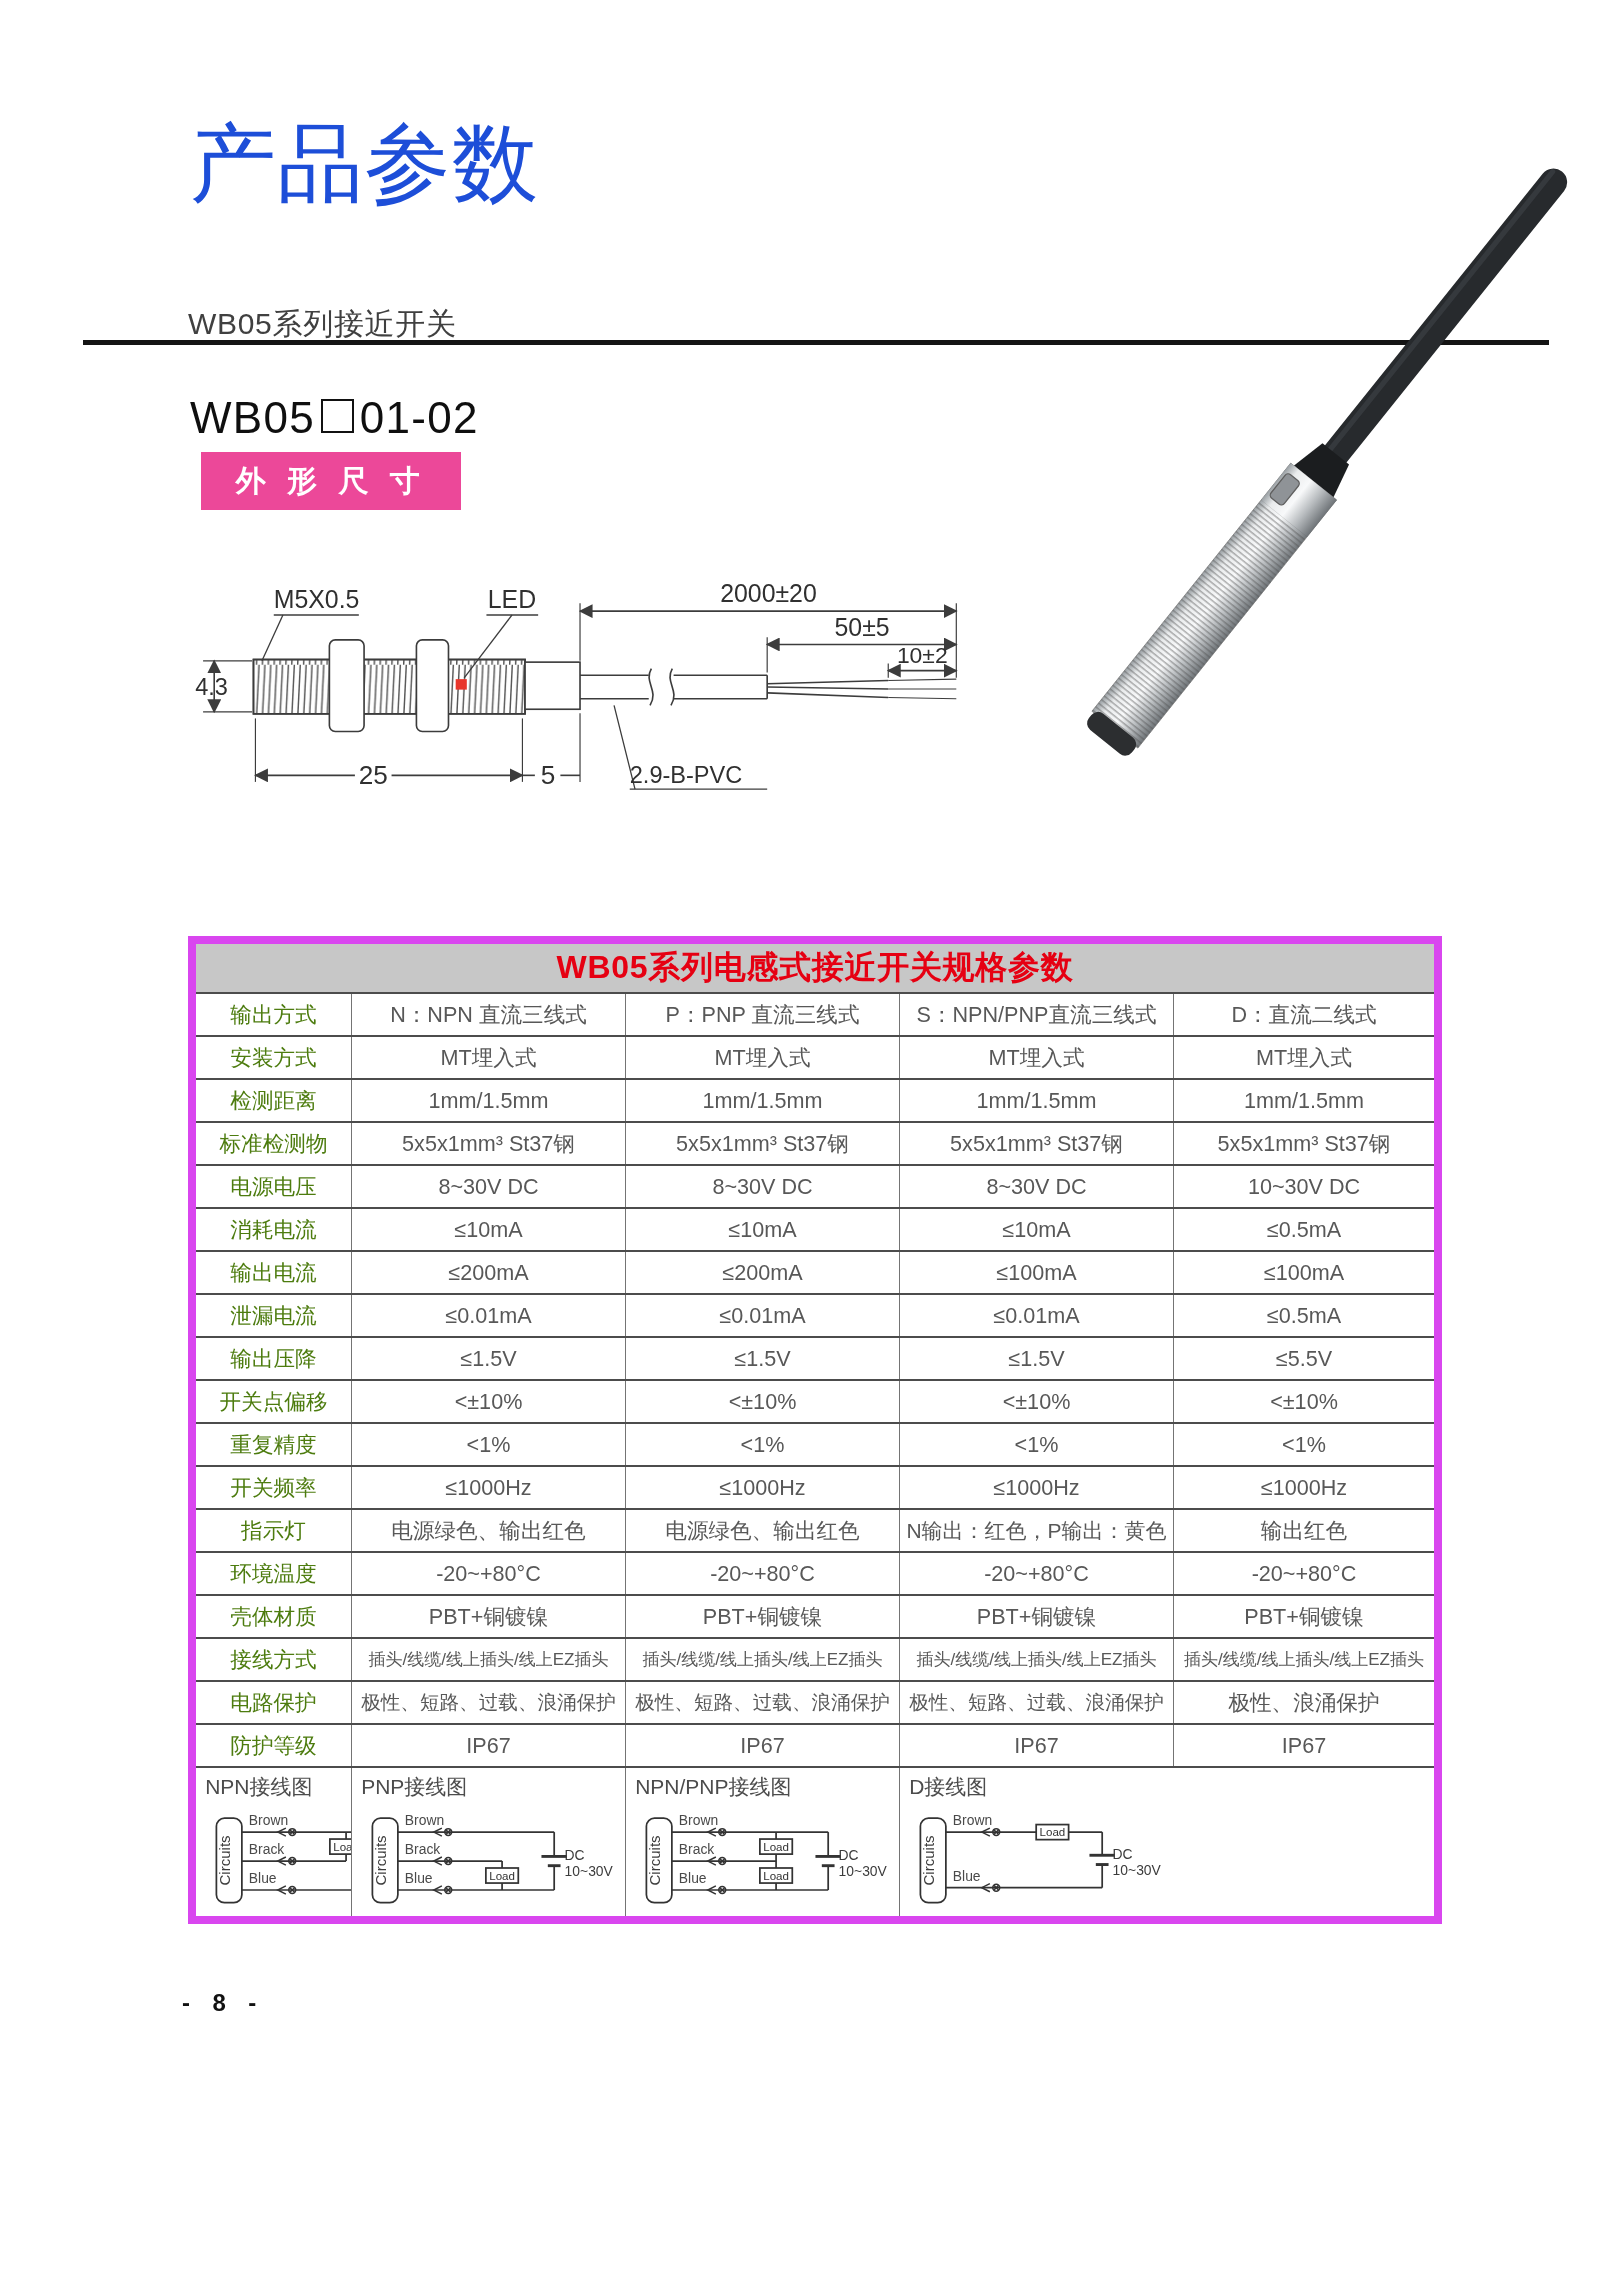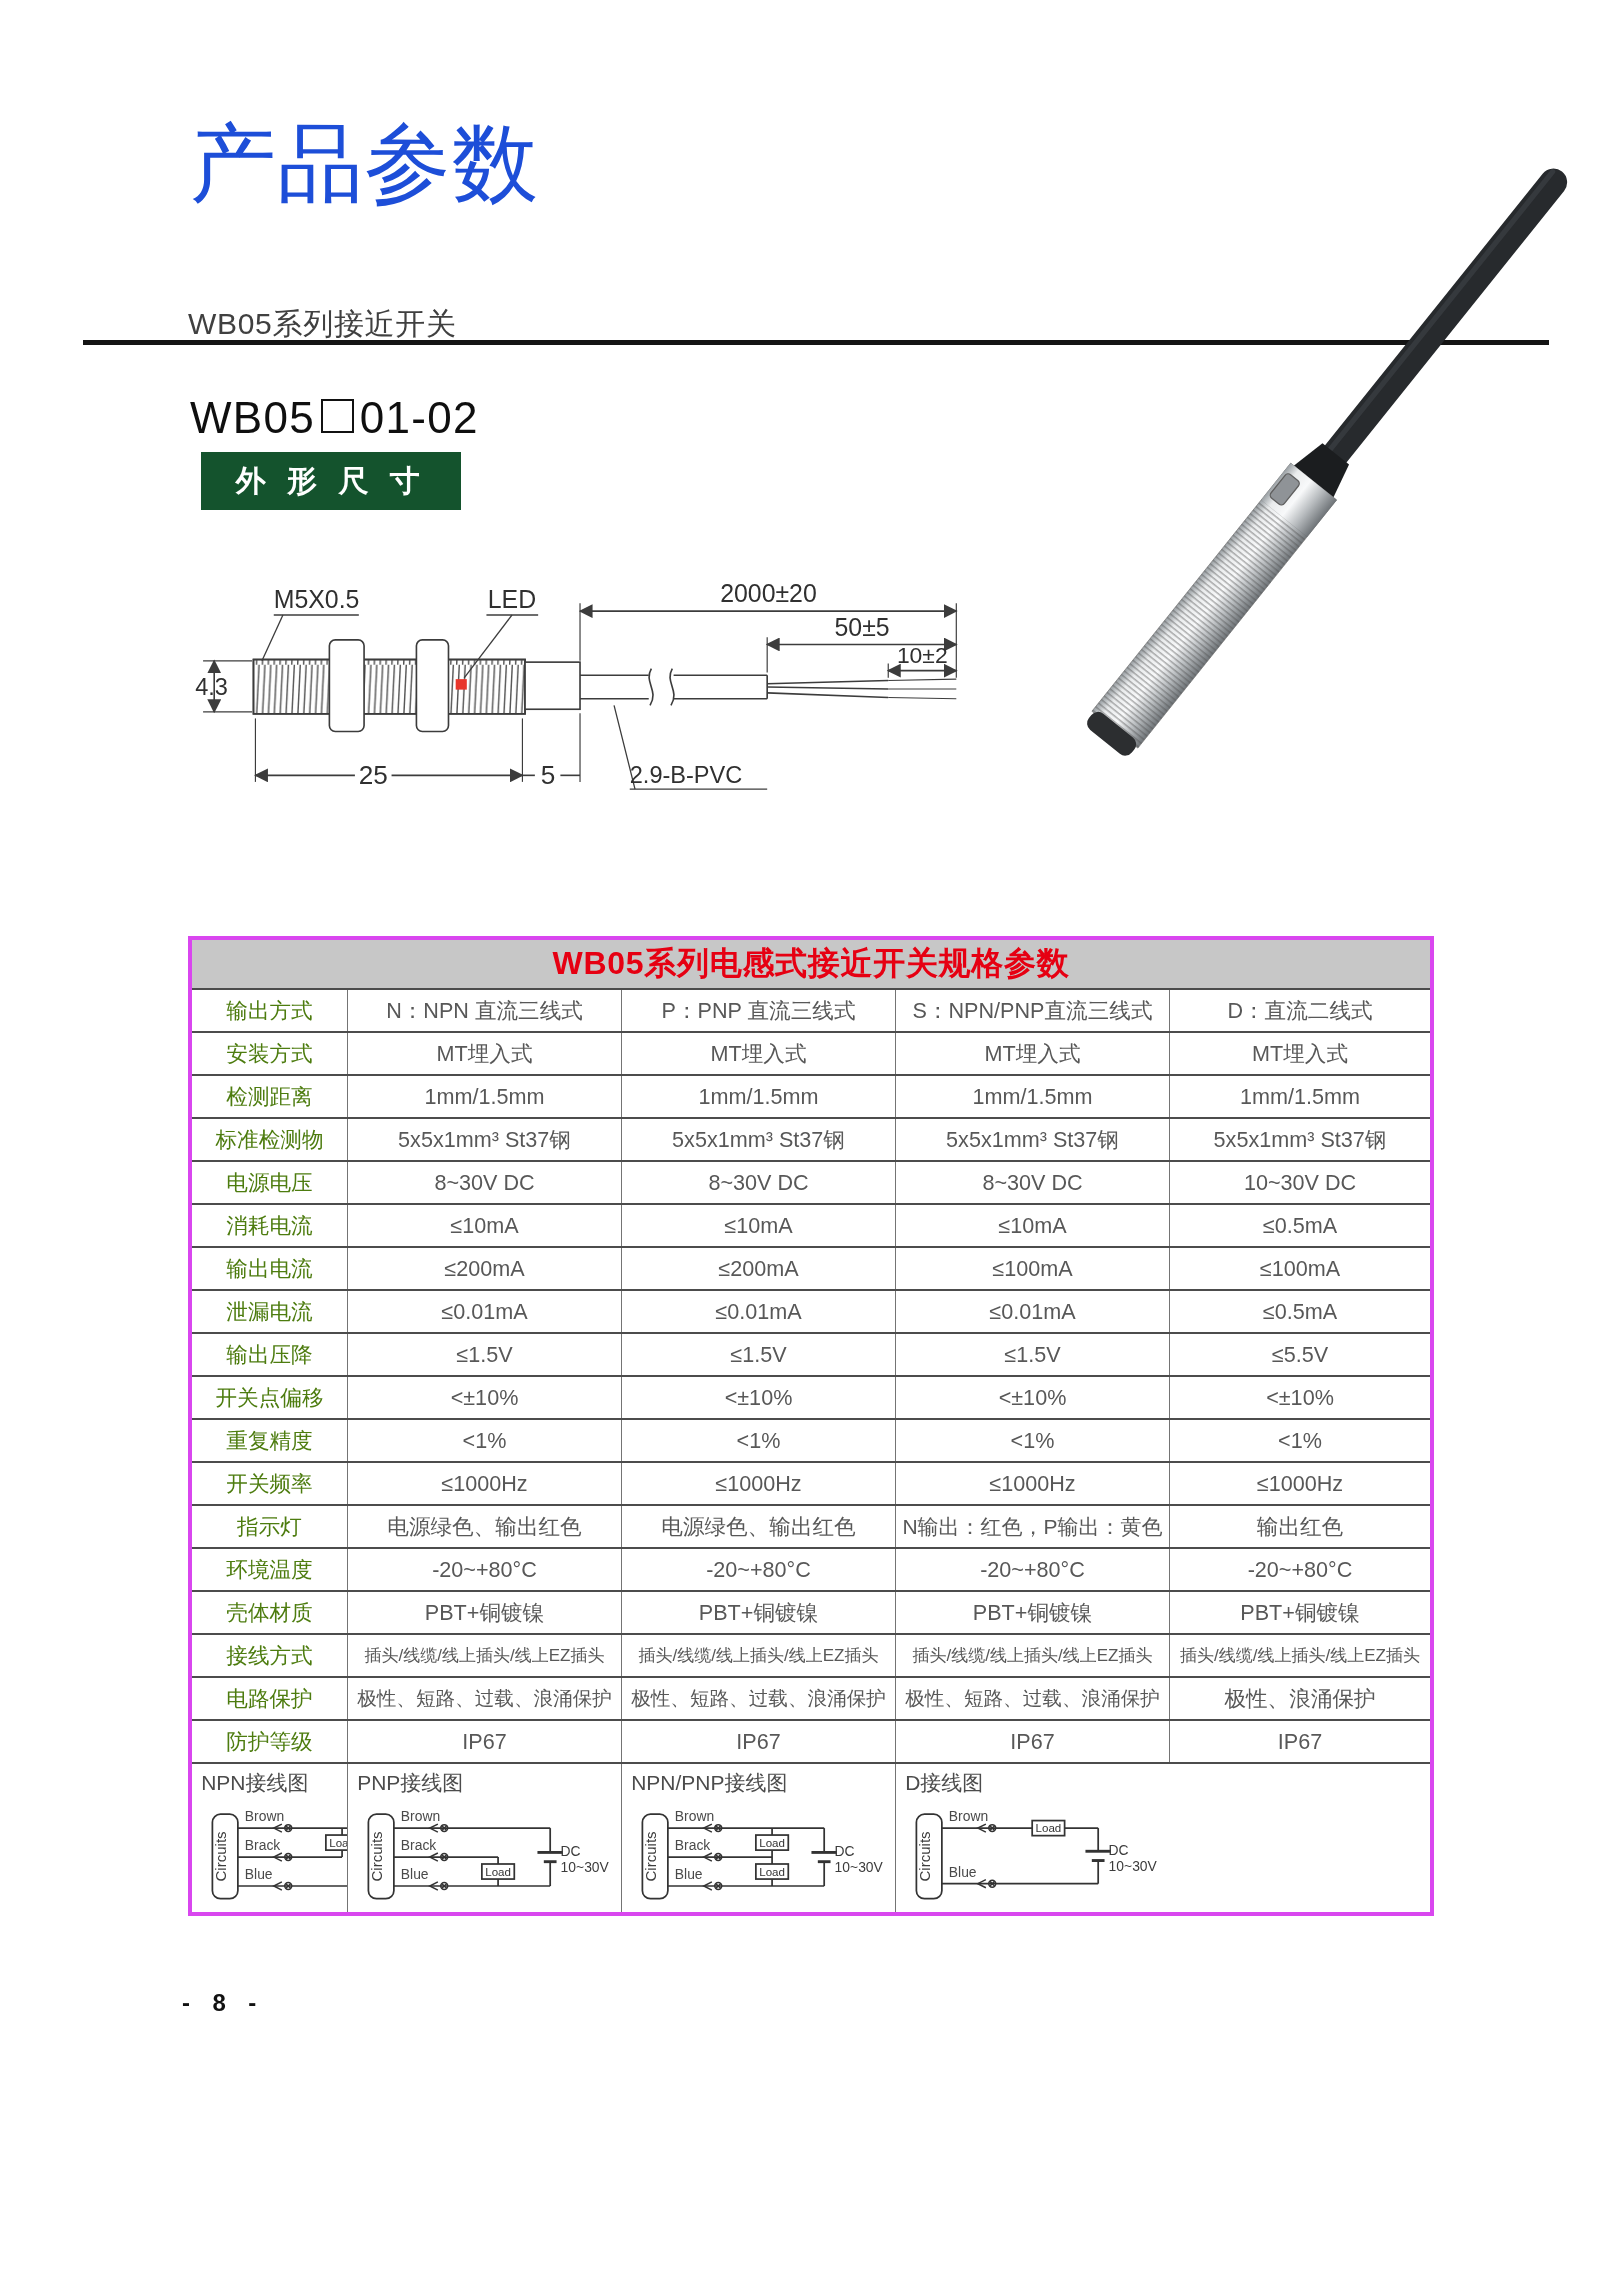--- a/index.html
+++ b/index.html
@@ -12,21 +12,21 @@
   .page-subtitle{left:188px;top:260px;font-size:30px;color:#404040;letter-spacing:0.7px;margin-top:44px;}
   .header-rule{left:83px;top:340px;width:1466px;height:4.6px;background:#141414;}
   
   .model-line{left:190px;top:393px;font-size:44px;font-weight:normal;color:#0f0f0f;
               letter-spacing:1.3px;display:flex;align-items:center;}
   .model-box{display:inline-block;width:29px;height:30px;border:2.6px solid #111;
              background:#fff;margin:0 5.9px 3.9px 5.9px;}
   .badge{left:201px;top:452px;width:260px;height:58px;display:flex;align-items:center;
          justify-content:center;color:#fff;font-size:30px;font-weight:bold;letter-spacing:6.5px;}
   
-  .spec{left:188px;top:936px;width:1238px;border:4px solid #d946ef;background:#fff;}
+  .spec{left:188px;top:936px;width:1238px;border:8px solid #d946ef;background:#fff;}
   .spec-title-band{height:48px;display:flex;align-items:center;justify-content:center;
                    border-bottom:2px solid #4c4c4c;}
   .spec-title{font-size:32px;font-weight:bold;letter-spacing:0.7px;}
   .spec-row{display:grid;grid-template-columns:155px 274px 274px 274px 1fr;height:41px;}
   .spec-row + .spec-row{border-top:2px solid #4c4c4c;}
   .spec-row > div{display:flex;align-items:center;justify-content:center;
                   font-size:21.6px;color:#585858;overflow:hidden;white-space:nowrap;}
   .spec-row > div + div{border-left:1.3px solid #747474;}
   .spec-row > .rowlabel{color:#4d7c0f;}
   .spec-row.wiring{height:148px;}
@@ -68,21 +68,21 @@
     <rect x="448" y="-40" width="46" height="26" rx="6" fill="#8f9397" stroke="#5f5f5f" stroke-width="2"></rect>
     <rect x="-2" y="-42" width="32" height="84" rx="13" fill="#2c2e30"></rect>
   </g>
 </svg>
 
 <div class="abs model-line">
   <span>WB05</span>
   <span class="model-box"></span>
   <span>01-02</span>
 </div>
-<div class="abs badge" id="badge" style="background: #14532d;">外 形 尺 寸</div>
+<div class="abs badge" id="badge" style="background: #ec4899;">外 形 尺 寸</div>
 
 <svg class="abs" style="left:190px;top:556px;" width="818" height="262" viewBox="0 0 1250 400">
   <defs>
     <marker id="ar" viewBox="0 0 10 10" refX="9" refY="5" markerWidth="8.5" markerHeight="8.5" orient="auto-start-reverse">
         <path d="M0,0 L10,5 L0,10 z" fill="#3c3c3c"></path>
       </marker>
     <pattern id="hatch" width="9" height="83" patternUnits="userSpaceOnUse">
       <path d="M6.5,0 L2.5,83" stroke="#555" stroke-width="2.2"></path>
     </pattern>
   </defs>

